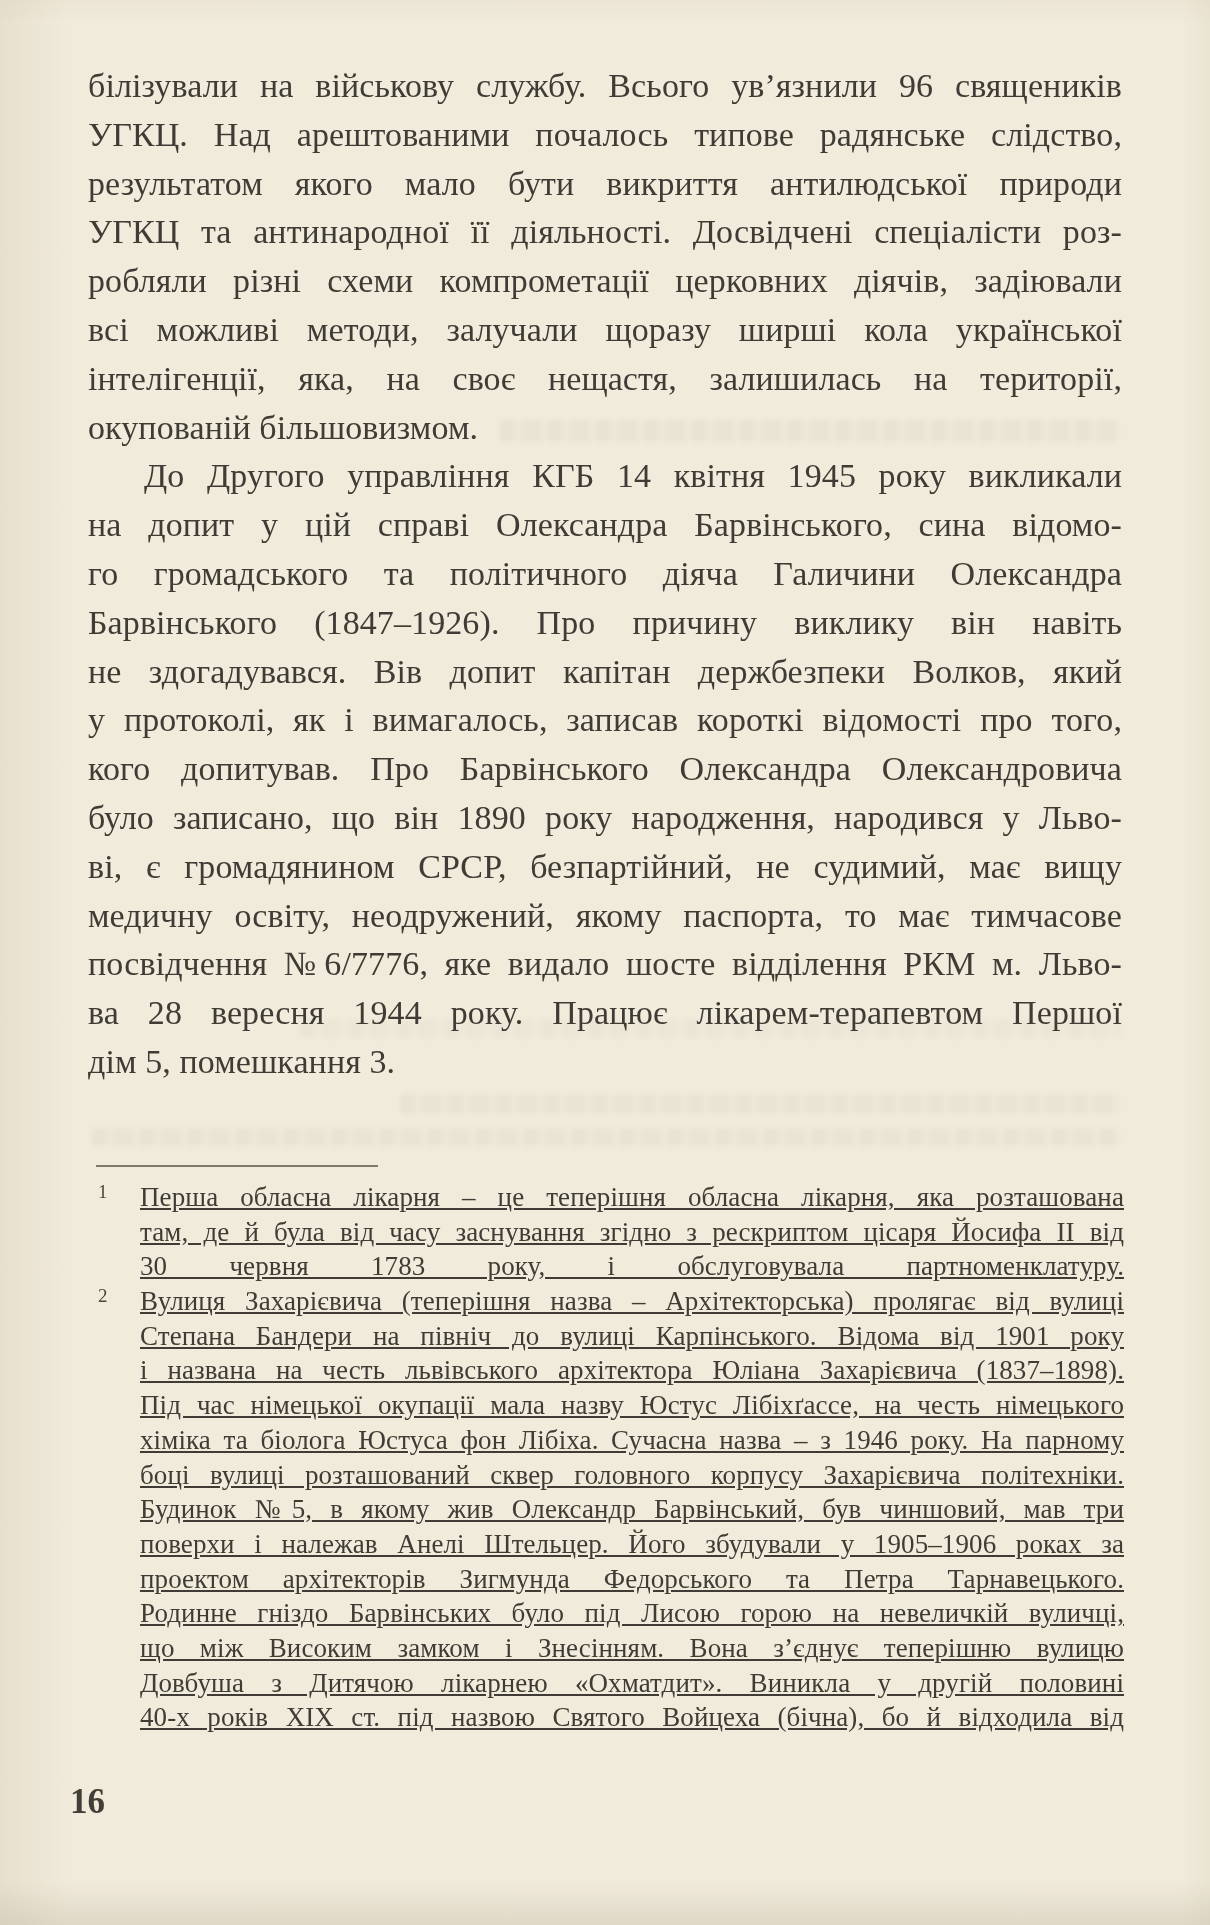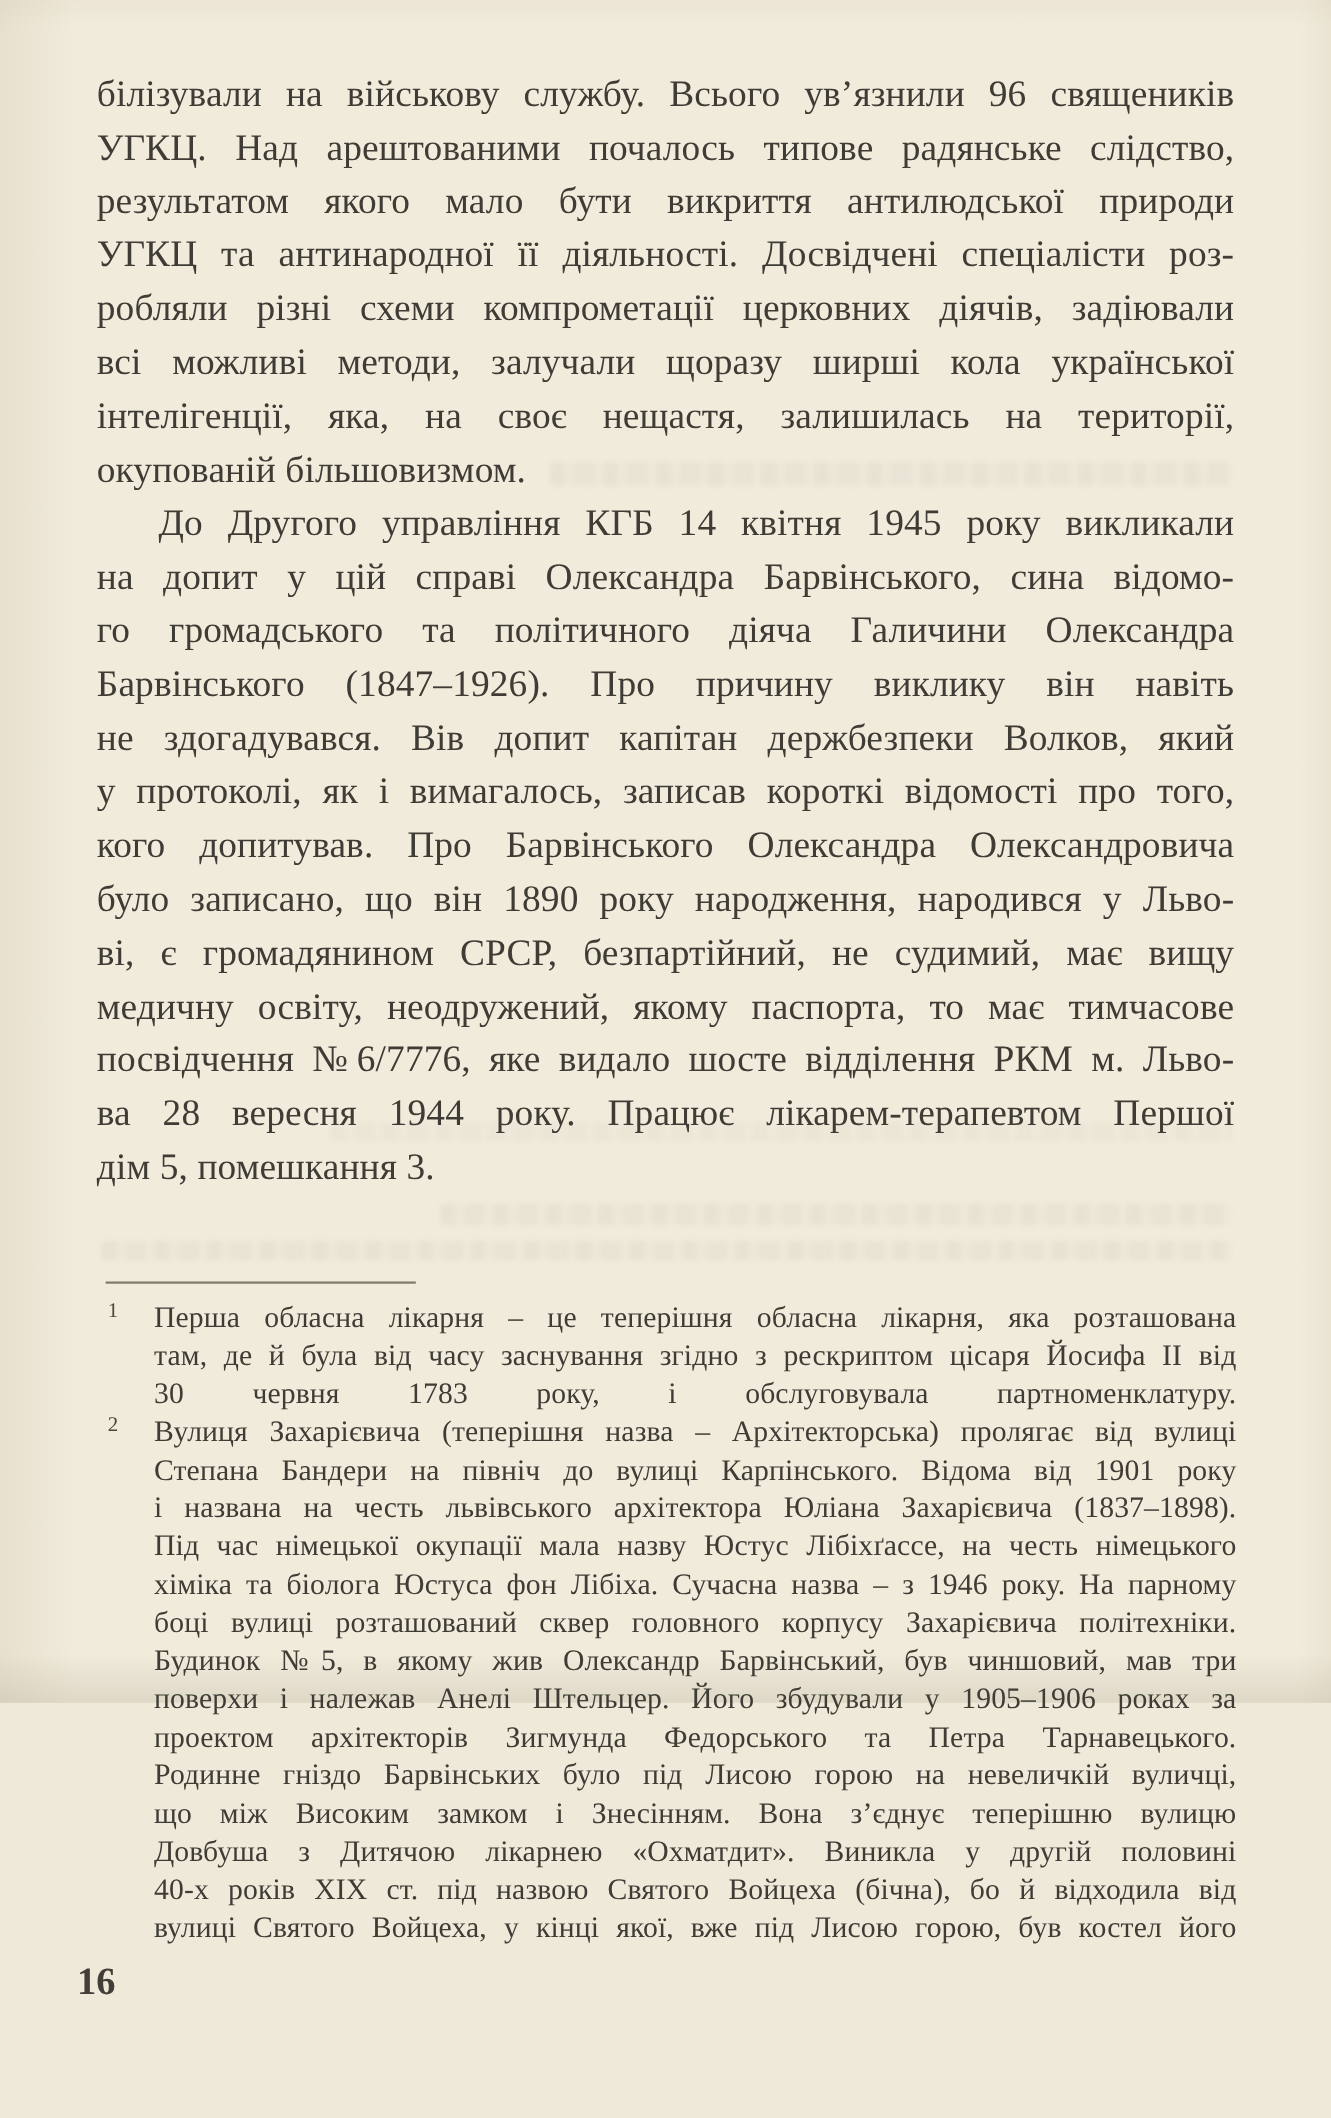--- a/index.html
+++ b/index.html
@@ -4,21 +4,21 @@
 <style>
   html, body { margin: 0; padding: 0; }
   body {
     width: 1210px; height: 1925px;
     font-family: "Liberation Serif", "DejaVu Serif", serif;
     background: #efe9da;
     overflow: hidden;
   }
   .page {
     position: relative;
-    width: 1210px; height: 1548px;
+    width: 1210px; height: 1925px;
     background:
       linear-gradient(to right, rgba(176,165,135,0.16) 0px, rgba(176,165,135,0.0) 70px),
       linear-gradient(to left, rgba(176,165,135,0.10) 0px, rgba(176,165,135,0.0) 30px),
       linear-gradient(to top, rgba(150,140,115,0.20) 0px, rgba(150,140,115,0.0) 45px),
       linear-gradient(to bottom, rgba(176,165,135,0.08) 0px, rgba(176,165,135,0.0) 25px),
       #f1ebdc;
     color: #3e3c35;
   }
   
   .body-text {
@@ -59,20 +59,21 @@
     line-height: 19px;
     color: #4a473e;
   }
   .footnote .line {
     height: 34.7px;
     line-height: 34.7px;
     font-size: 27px;
     text-align: justify;
     text-align-last: justify;
     letter-spacing: 0.1px;
+    text-decoration: underline;
   }
   
   .page-number {
     position: absolute;
     left: 70px; top: 1782px;
     font-size: 35px;
     color: #413f38;
     font-weight: bold;
   }
   
@@ -144,19 +145,18 @@
         <div class="line">Під час німецької окупації мала назву Юстус Лібіхґассе, на честь німецького</div>
         <div class="line">хіміка та біолога Юстуса фон Лібіха. Сучасна назва – з 1946 року. На парному</div>
         <div class="line">боці вулиці розташований сквер головного корпусу Захарієвича політехніки.</div>
         <div class="line">Будинок №5, в якому жив Олександр Барвінський, був чиншовий, мав три</div>
         <div class="line">поверхи і належав Анелі Штельцер. Його збудували у 1905–1906 роках за</div>
         <div class="line flush">проектом архітекторів Зигмунда Федорського та Петра Тарнавецького.</div>
         <div class="line">Родинне гніздо Барвінських було під Лисою горою на невеличкій вуличці,</div>
         <div class="line">що між Високим замком і Знесінням. Вона з’єднує теперішню вулицю</div>
         <div class="line">Довбуша з Дитячою лікарнею «Охматдит». Виникла у другій половині</div>
         <div class="line">40-х років XIX ст. під назвою Святого Войцеха (бічна), бо й відходила від</div>
-        <div class="line">вулиці Святого Войцеха, у кінці якої, вже під Лисою горою, був костел його</div>
       </div>
     </div>
 
   <div class="page-number">16</div>
 
 </div>
 
 </body></html>

